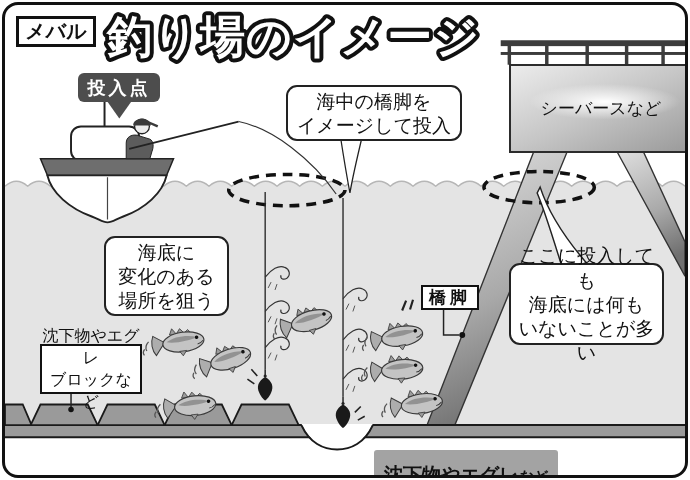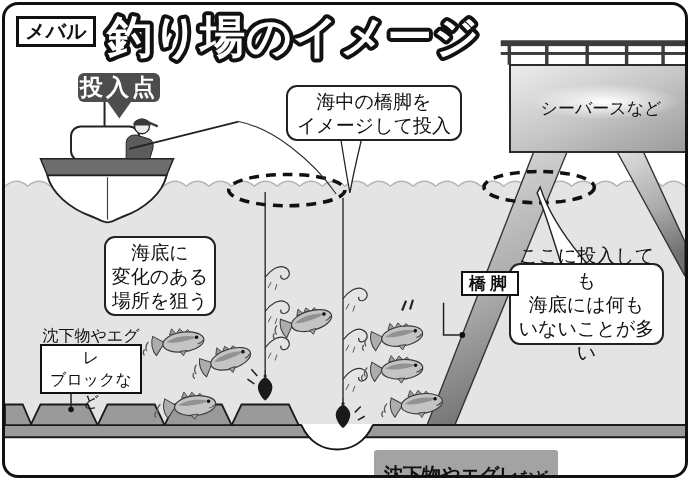--- a/index.html
+++ b/index.html
@@ -5,29 +5,29 @@
   html,body{margin:0;padding:0;background:#fff;}
   body{width:690px;height:480px;position:relative;font-family:"DejaVu Sans",sans-serif;color:#111;}
   .frame{position:absolute;left:2px;top:2px;width:680px;height:470px;border:3px solid #111;
          border-radius:16px;overflow:hidden;background:#fff;}
   .scene{position:absolute;left:0;top:0;width:100%;height:100%;}
   .ov{position:absolute;box-sizing:border-box;}
   .species-box{left:11px;top:11px;width:80px;height:31px;border:3px solid #111;background:#fff;
                display:flex;align-items:center;justify-content:center;font-size:20px;font-weight:bold;font-family:Liberation Serif, serif;}
   .title-svg{left:94px;top:0;width:430px;height:64px;}
   .badge{left:73px;top:68px;width:82px;height:29px;background:#4d4d4d;border-radius:6px;color:#fff;
-         display:flex;align-items:center;justify-content:center;font-size:23px;font-weight:bold;letter-spacing:3px;}
+         display:flex;align-items:center;justify-content:center;font-size:18px;font-weight:bold;letter-spacing:3px;}
   .bubble{background:#fff;border:2px solid #222;border-radius:11px;display:flex;flex-direction:column;
           align-items:center;justify-content:center;font-size:19px;line-height:1.28;text-align:center;}
   .bubble1{left:281px;top:80px;width:176px;height:56px;}
-  .bubble2{left:99px;top:231px;width:112px;height:80px;}
+  .bubble2{left:99px;top:231px;width:125px;height:80px;}
   .bubble3{left:504px;top:258px;width:155px;height:82px;text-align:center;}
   .sq-label{background:#fff;border:2px solid #111;display:flex;flex-direction:column;align-items:center;
             justify-content:center;text-align:center;}
-  .pier-label{left:416px;top:266px;width:58px;height:25px;font-size:17px;font-weight:bold;letter-spacing:4px;margin-left:40px;}
+  .pier-label{left:416px;top:280px;width:58px;height:25px;font-size:17px;font-weight:bold;letter-spacing:4px;}
   .concrete-label{left:35px;top:339px;width:102px;height:50px;font-size:16px;line-height:1.38;}
   .seaberth{left:504px;top:59px;width:184px;height:89px;border:2px solid #2c2c2c;
             background:radial-gradient(ellipse 60% 30% at 52% 42%, #ffffff 0%, rgba(255,255,255,0) 70%),
                        linear-gradient(155deg,#ececec 0%,#c6c6c6 50%,#9a9a9a 100%);
             display:flex;align-items:center;justify-content:center;font-size:17px;}
   .caption{left:351px;top:445px;background:#a3a3a3;border-radius:3px;padding:12px 10px 3px 10px;
            font-size:19px;font-weight:bold;display:flex;align-items:baseline;gap:1px;margin-left:18px;}
   .caption .suffix{font-size:14px;font-weight:bold;}
 </style>
 </head>

